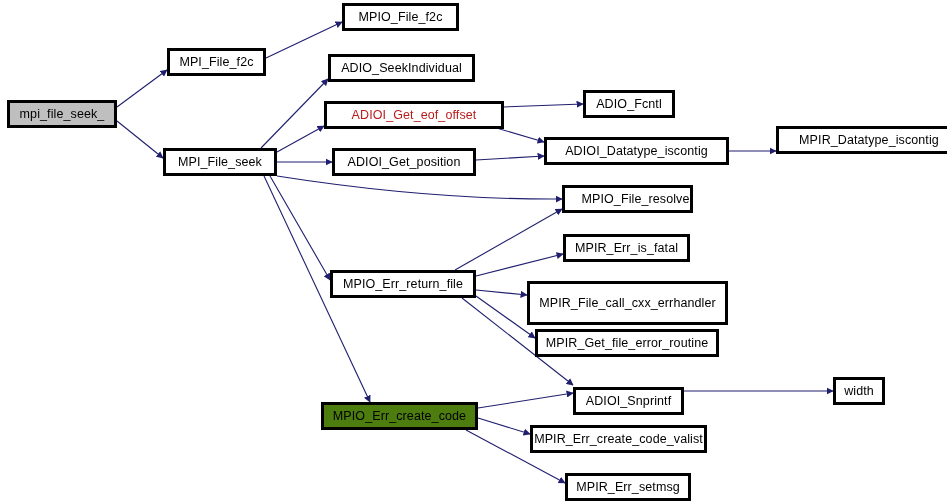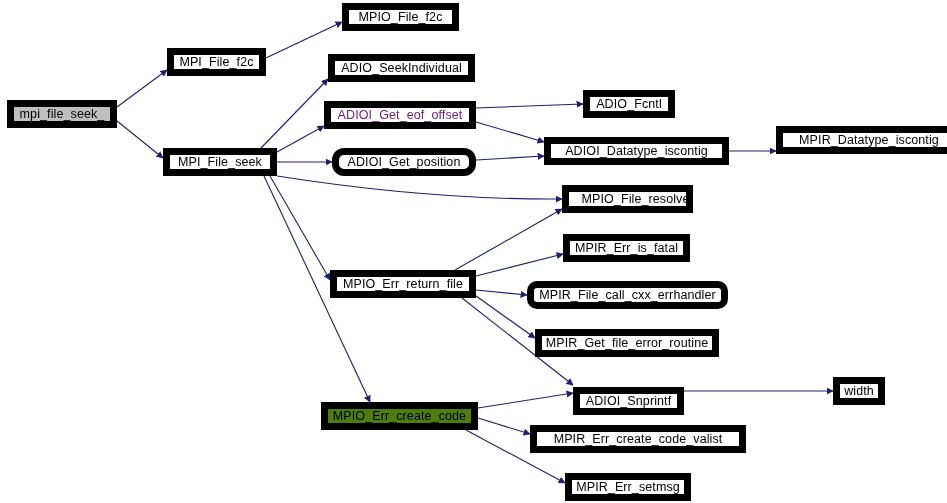--- a/index.html
+++ b/index.html
@@ -21,21 +21,21 @@
     position: absolute;
     left: 0;
     top: 0;
     width: 947px;
     height: 503px;
     pointer-events: none;
   }
   .node {
     position: absolute;
     box-sizing: border-box;
-    border: 7px solid #84cc16;
+    border: 3px solid #84cc16;
     background: #ffffff;
     color: #000000;
     font-family: "Liberation Sans", sans-serif;
     font-size: 12.5px;
     line-height: 1;
     display: flex;
     align-items: center;
     justify-content: center;
     white-space: nowrap;
     letter-spacing: 0.1px;
@@ -79,29 +79,29 @@
         <path d="M466,430 L565,483" fill="none" stroke="#1f1f6e" stroke-width="1.1" marker-end="url(#arrow)"></path>
         <path d="M684,391 L833,391" fill="none" stroke="#1f1f6e" stroke-width="1.1" marker-end="url(#arrow)"></path>
       </g>
   </svg>
   <div id="nodes-group">
       <div class="node root" style="left: 7px; top: 100px; width: 110px; height: 28px; border-color: rgb(0, 0, 0); background: rgb(191, 191, 191); color: rgb(0, 0, 0);">mpi_file_seek_</div>
       <div class="node" style="left: 167px; top: 48px; width: 99px; height: 28px; border-color: rgb(0, 0, 0); background: rgb(255, 255, 255); color: rgb(0, 0, 0);">MPI_File_f2c</div>
       <div class="node" style="left: 163px; top: 148px; width: 114px; height: 28px; border-color: rgb(0, 0, 0); background: rgb(255, 255, 255); color: rgb(0, 0, 0);">MPI_File_seek</div>
       <div class="node" style="left: 342px; top: 3px; width: 117px; height: 28px; border-color: rgb(0, 0, 0); background: rgb(255, 255, 255); color: rgb(0, 0, 0);">MPIO_File_f2c</div>
       <div class="node" style="left: 328px; top: 54px; width: 147px; height: 28px; border-color: rgb(0, 0, 0); background: rgb(255, 255, 255); color: rgb(0, 0, 0);">ADIO_SeekIndividual</div>
-      <div class="node" style="left: 324px; top: 101px; width: 152px; height: 28px; border-color: rgb(0, 0, 0); background: rgb(255, 255, 255); color: #701a75;">ADIOI_Get_eof_offset</div>
-      <div class="node" style="left: 332px; top: 148px; width: 144px; height: 28px; border-color: rgb(0, 0, 0); background: rgb(255, 255, 255); color: rgb(0, 0, 0); border-radius: 12px;">ADIOI_Get_position</div>
+      <div class="node" style="left: 324px; top: 101px; width: 180px; height: 28px; border-color: rgb(0, 0, 0); background: rgb(255, 255, 255); color: #b91c1c;">ADIOI_Get_eof_offset</div>
+      <div class="node" style="left: 332px; top: 148px; width: 144px; height: 28px; border-color: rgb(0, 0, 0); background: rgb(255, 255, 255); color: rgb(0, 0, 0);">ADIOI_Get_position</div>
       <div class="node" style="left: 583px; top: 90px; width: 92px; height: 28px; border-color: rgb(0, 0, 0); background: rgb(255, 255, 255); color: rgb(0, 0, 0);">ADIO_Fcntl</div>
       <div class="node" style="left: 544px; top: 137px; width: 185px; height: 28px; border-color: rgb(0, 0, 0); background: rgb(255, 255, 255); color: rgb(0, 0, 0);">ADIOI_Datatype_iscontig</div>
       <div class="node" style="left: 776px; top: 126px; width: 186px; height: 28px; border-color: rgb(0, 0, 0); background: rgb(255, 255, 255); color: rgb(0, 0, 0);">MPIR_Datatype_iscontig</div>
       <div class="node" style="left: 562px; top: 185px; width: 131px; height: 28px; border-color: rgb(0, 0, 0); background: rgb(255, 255, 255); color: rgb(0, 0, 0); padding-left: 16px;">MPIO_File_resolve</div>
       <div class="node" style="left: 563px; top: 234px; width: 127px; height: 28px; border-color: rgb(0, 0, 0); background: rgb(255, 255, 255); color: rgb(0, 0, 0);">MPIR_Err_is_fatal</div>
       <div class="node" style="left: 330px; top: 270px; width: 146px; height: 28px; border-color: rgb(0, 0, 0); background: rgb(255, 255, 255); color: rgb(0, 0, 0);">MPIO_Err_return_file</div>
-      <div class="node" style="left: 527px; top: 281px; width: 201px; height: 28px; border-color: rgb(0, 0, 0); background: rgb(255, 255, 255); color: rgb(0, 0, 0); border-radius: 10px;">MPIR_File_call_cxx_errhandler</div>
+      <div class="node" style="left: 527px; top: 281px; width: 201px; height: 44px; border-color: rgb(0, 0, 0); background: rgb(255, 255, 255); color: rgb(0, 0, 0);">MPIR_File_call_cxx_errhandler</div>
       <div class="node" style="left: 535px; top: 329px; width: 184px; height: 28px; border-color: rgb(0, 0, 0); background: rgb(255, 255, 255); color: rgb(0, 0, 0);">MPIR_Get_file_error_routine</div>
       <div class="node" style="left: 573px; top: 387px; width: 111px; height: 28px; border-color: rgb(0, 0, 0); background: rgb(255, 255, 255); color: rgb(0, 0, 0);">ADIOI_Snprintf</div>
       <div class="node" style="left: 833px; top: 377px; width: 52px; height: 28px; border-color: rgb(0, 0, 0); background: rgb(255, 255, 255); color: rgb(0, 0, 0);">width</div>
       <div class="node" style="left: 321px; top: 402px; width: 157px; height: 28px; border-color: rgb(0, 0, 0); background: #4d7c0f; color: rgb(0, 0, 0);">MPIO_Err_create_code</div>
-      <div class="node" style="left: 530px; top: 425px; width: 216px; height: 28px; border-color: rgb(0, 0, 0); background: rgb(255, 255, 255); color: rgb(0, 0, 0);">MPIR_Err_create_code_valist</div>
+      <div class="node" style="left: 530px; top: 425px; width: 177px; height: 28px; border-color: rgb(0, 0, 0); background: rgb(255, 255, 255); color: rgb(0, 0, 0);">MPIR_Err_create_code_valist</div>
       <div class="node" style="left: 565px; top: 473px; width: 126px; height: 28px; border-color: rgb(0, 0, 0); background: rgb(255, 255, 255); color: rgb(0, 0, 0);">MPIR_Err_setmsg</div>
     </div>
 </div>
 
 </body></html>

